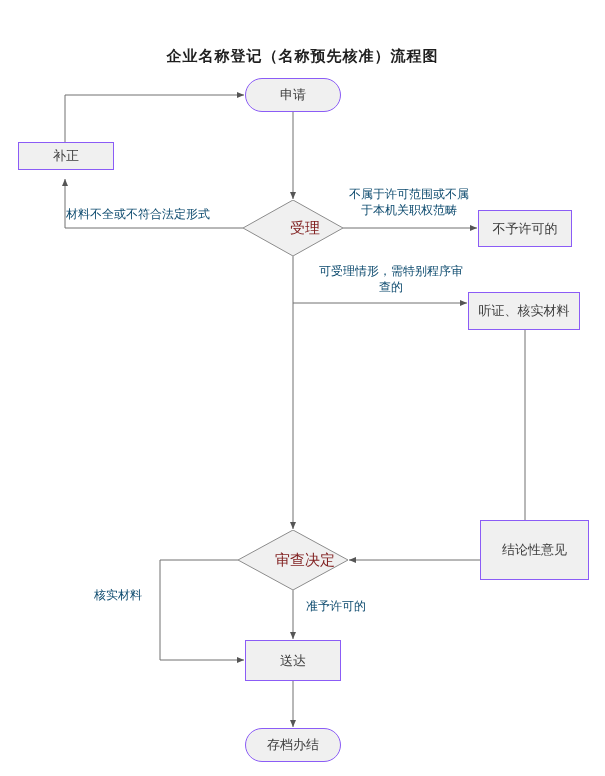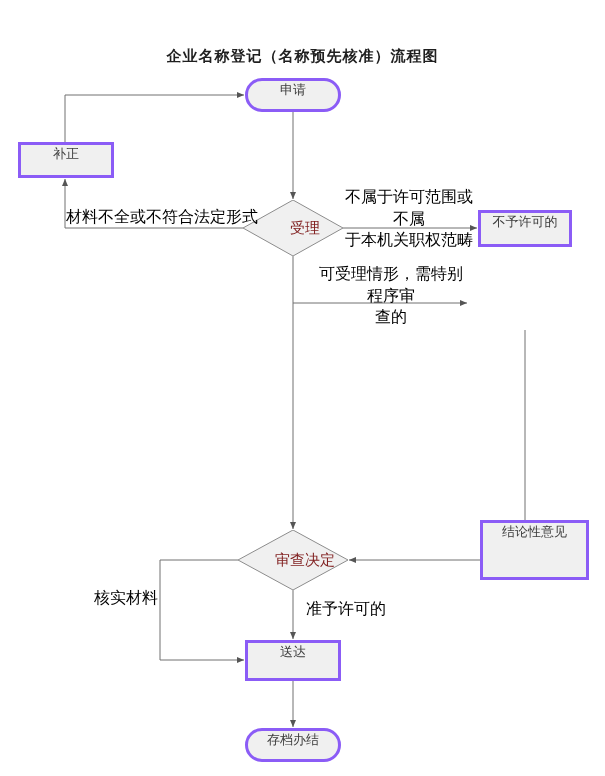--- a/index.html
+++ b/index.html
@@ -35,23 +35,24 @@
   }
   svg.edges polyline {
     fill: none;
     stroke: #707070;
     stroke-width: 1;
   }
   .node {
     position: absolute;
     z-index: 2;
     background: #f0f0f0;
-    border: 3px solid #8b5cf6;
+    border: 1px solid #8b5cf6;
     box-sizing: border-box;
     display: flex;
+    align-items: center;
     justify-content: center;
     font-size: 13px;
     color: #3d3d3d;
   }
   .node.terminator {
     border-radius: 17px;
   }
   .node-diamond {
     position: absolute;
     z-index: 2;
@@ -77,22 +78,22 @@
     height: 100%;
     display: flex;
     align-items: center;
     justify-content: center;
     font-size: 15px;
     color: #7f1d1d;
   }
   .edge-label {
     position: absolute;
     z-index: 3;
-    font-size: 16px;
-    color: #000000;
+    font-size: 12px;
+    color: #0c4a6e;
     white-space: pre-line;
     line-height: 1.35;
   }
   .edge-label.center { text-align: center; }
 </style>
 </head>
 <body>
 
 <div class="canvas">
 
@@ -114,35 +115,38 @@
     <polyline points="480,560 349,560" marker-end="url(#arrow)"></polyline>
     <polyline points="293,590 293,639" marker-end="url(#arrow)"></polyline>
     <polyline points="238,560 160,560 160,660 244,660" marker-end="url(#arrow)"></polyline>
     <polyline points="293,681 293,727" marker-end="url(#arrow)"></polyline>
   </svg>
 
   <div class="node terminator" style="left:245px; top:78px; width:96px; height:34px;">
     <span>申请</span>
   </div>
 
-  <div class="node" style="left:18px; top:142px; width:96px; height:36px;">
+  <div class="node" style="left:18px; top:142px; width:96px; height:28px;">
     <span>补正</span>
   </div>
 
   <div class="node-diamond" style="left:243px; top:200px; width:100px; height:56px;">
     <svg viewBox="0 0 100 56" preserveAspectRatio="none">
       <polygon points="50,0 100,28 50,56 0,28"></polygon>
     </svg>
     <span class="diamond-label">受理</span>
   </div>
 
   <div class="node" style="left:478px; top:210px; width:94px; height:37px;">
     <span>不予许可的</span>
   </div>
 
+  <div class="node" style="left:468px; top:292px; width:112px; height:38px;">
+    <span>听证、核实材料</span>
+  </div>
 
   <div class="node-diamond" style="left:238px; top:530px; width:110px; height:60px;">
     <svg viewBox="0 0 110 60" preserveAspectRatio="none">
       <polygon points="55,0 110,30 55,60 0,30"></polygon>
     </svg>
     <span class="diamond-label">审查决定</span>
   </div>
 
   <div class="node" style="left:480px; top:520px; width:109px; height:60px;">
     <span>结论性意见</span>

